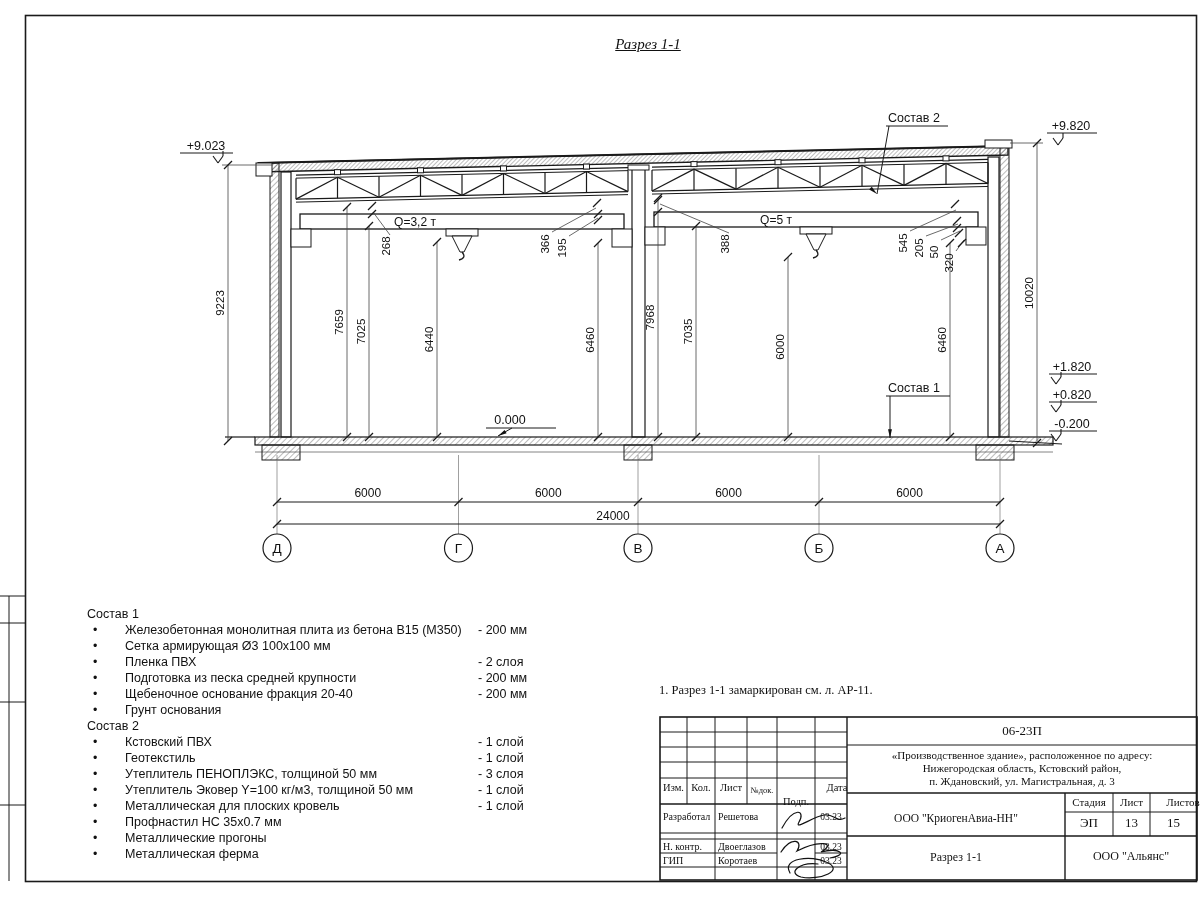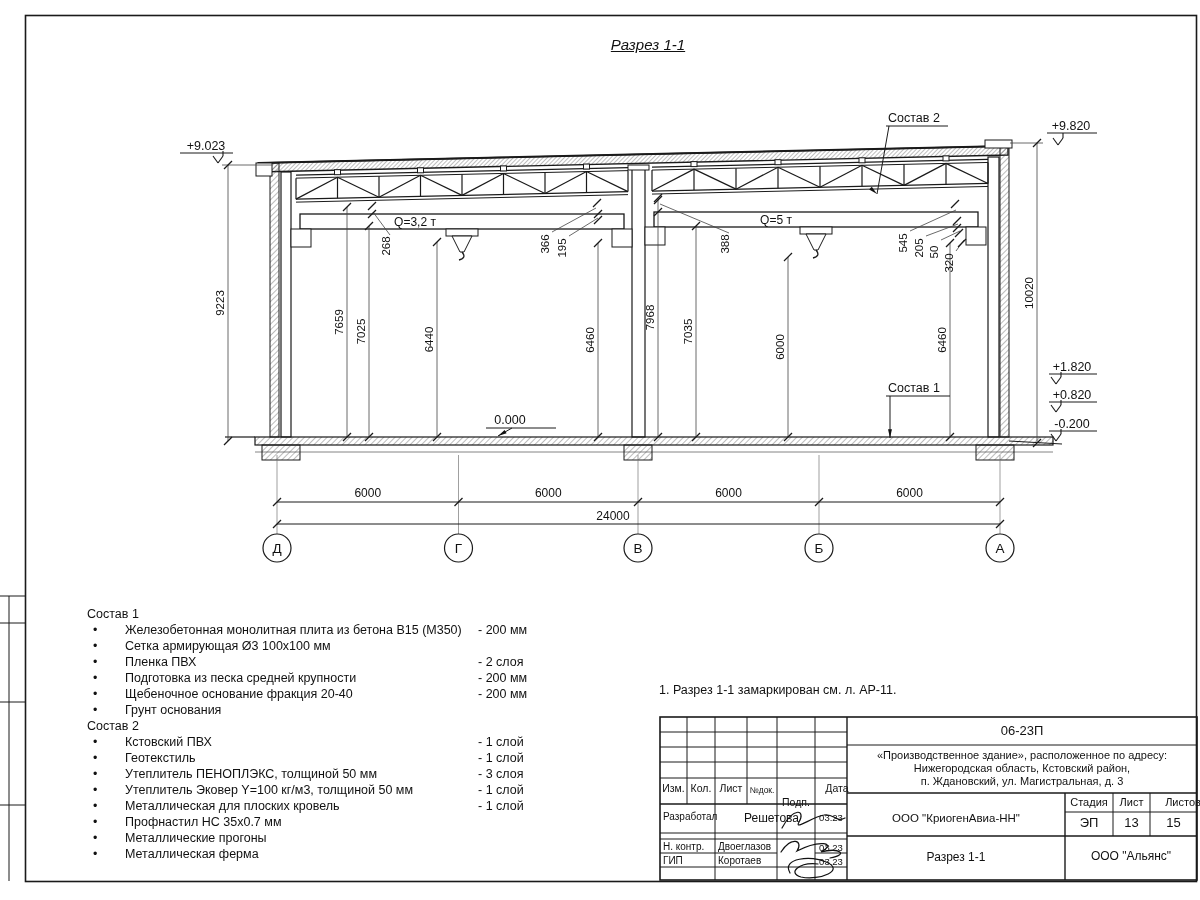--- a/index.html
+++ b/index.html
@@ -1,19 +1,19 @@
 <!DOCTYPE html>
 <html><head>
 <meta charset="utf-8">
 <style>
   html,body{margin:0;padding:0;background:#fff;}
   .page{position:relative;width:1200px;height:900px;background:#fff;overflow:hidden;
         font-family:"Liberation Sans",sans-serif;color:#111;}
   svg{position:absolute;left:0;top:0;}
-  .t{position:absolute;white-space:nowrap;}
+  .t{position:absolute;white-space:nowrap;font-family:Liberation Serif, serif;}
   .tb{text-align:center;}
   .dwg-title{font-style:italic;font-size:15px;text-decoration:underline;text-align:center;}
   .comp-wrap{position:absolute;left:87px;top:606px;width:560px;font-size:12.5px;line-height:16px;}
   .comp-title{height:16px;}
   .comp-row{position:relative;height:16px;padding-left:38px;}
   .comp-row .bullet{position:absolute;left:6px;}
   .comp-row .val{position:absolute;left:391px;}
   .notew{font-size:12.5px;}
 </style>
 </head>
@@ -401,21 +401,21 @@
   <div class="t tb" style="left:847px;top:775px;width:350px;font-size:11px;">п. Ждановский, ул. Магистральная, д. 3</div>
 
   <div class="t tb" style="left:660px;top:782px;width:27px;font-size:10.5px;">Изм.</div>
   <div class="t tb" style="left:687px;top:782px;width:28px;font-size:10.5px;">Кол.</div>
   <div class="t tb" style="left:715px;top:782px;width:32px;font-size:10.5px;">Лист</div>
   <div class="t tb" style="left:747px;top:785px;width:30px;font-size:8.5px;">№док.</div>
   <div class="t tb" style="left:777px;top:796px;width:38px;font-size:10.5px;">Подп.</div>
   <div class="t tb" style="left:815px;top:782px;width:44px;font-size:10.5px;">Дата</div>
 
   <div class="t" style="left:663px;top:811px;font-size:10px;">Разработал</div>
-  <div class="t" style="left:718px;top:811px;font-size:12px;margin-left:26px;">Решетова</div>
+  <div class="t" style="left:718px;top:811px;font-size:10px;">Решетова</div>
   <div class="t tb" style="left:815px;top:812px;width:32px;font-size:9.5px;">03.23</div>
   <div class="t" style="left:663px;top:841px;font-size:10px;">Н. контр.</div>
   <div class="t" style="left:718px;top:841px;font-size:10px;">Двоеглазов</div>
   <div class="t tb" style="left:815px;top:842px;width:32px;font-size:9.5px;">03.23</div>
   <div class="t" style="left:663px;top:855px;font-size:10px;">ГИП</div>
   <div class="t" style="left:718px;top:855px;font-size:10px;text-align:center;">Коротаев</div>
   <div class="t tb" style="left:815px;top:856px;width:32px;font-size:9.5px;">03.23</div>
 
   <div class="t tb" style="left:847px;top:812px;width:218px;font-size:11.5px;">ООО "КриогенАвиа-НН"</div>
   <div class="t tb" style="left:1065px;top:796px;width:48px;font-size:11px;">Стадия</div>

